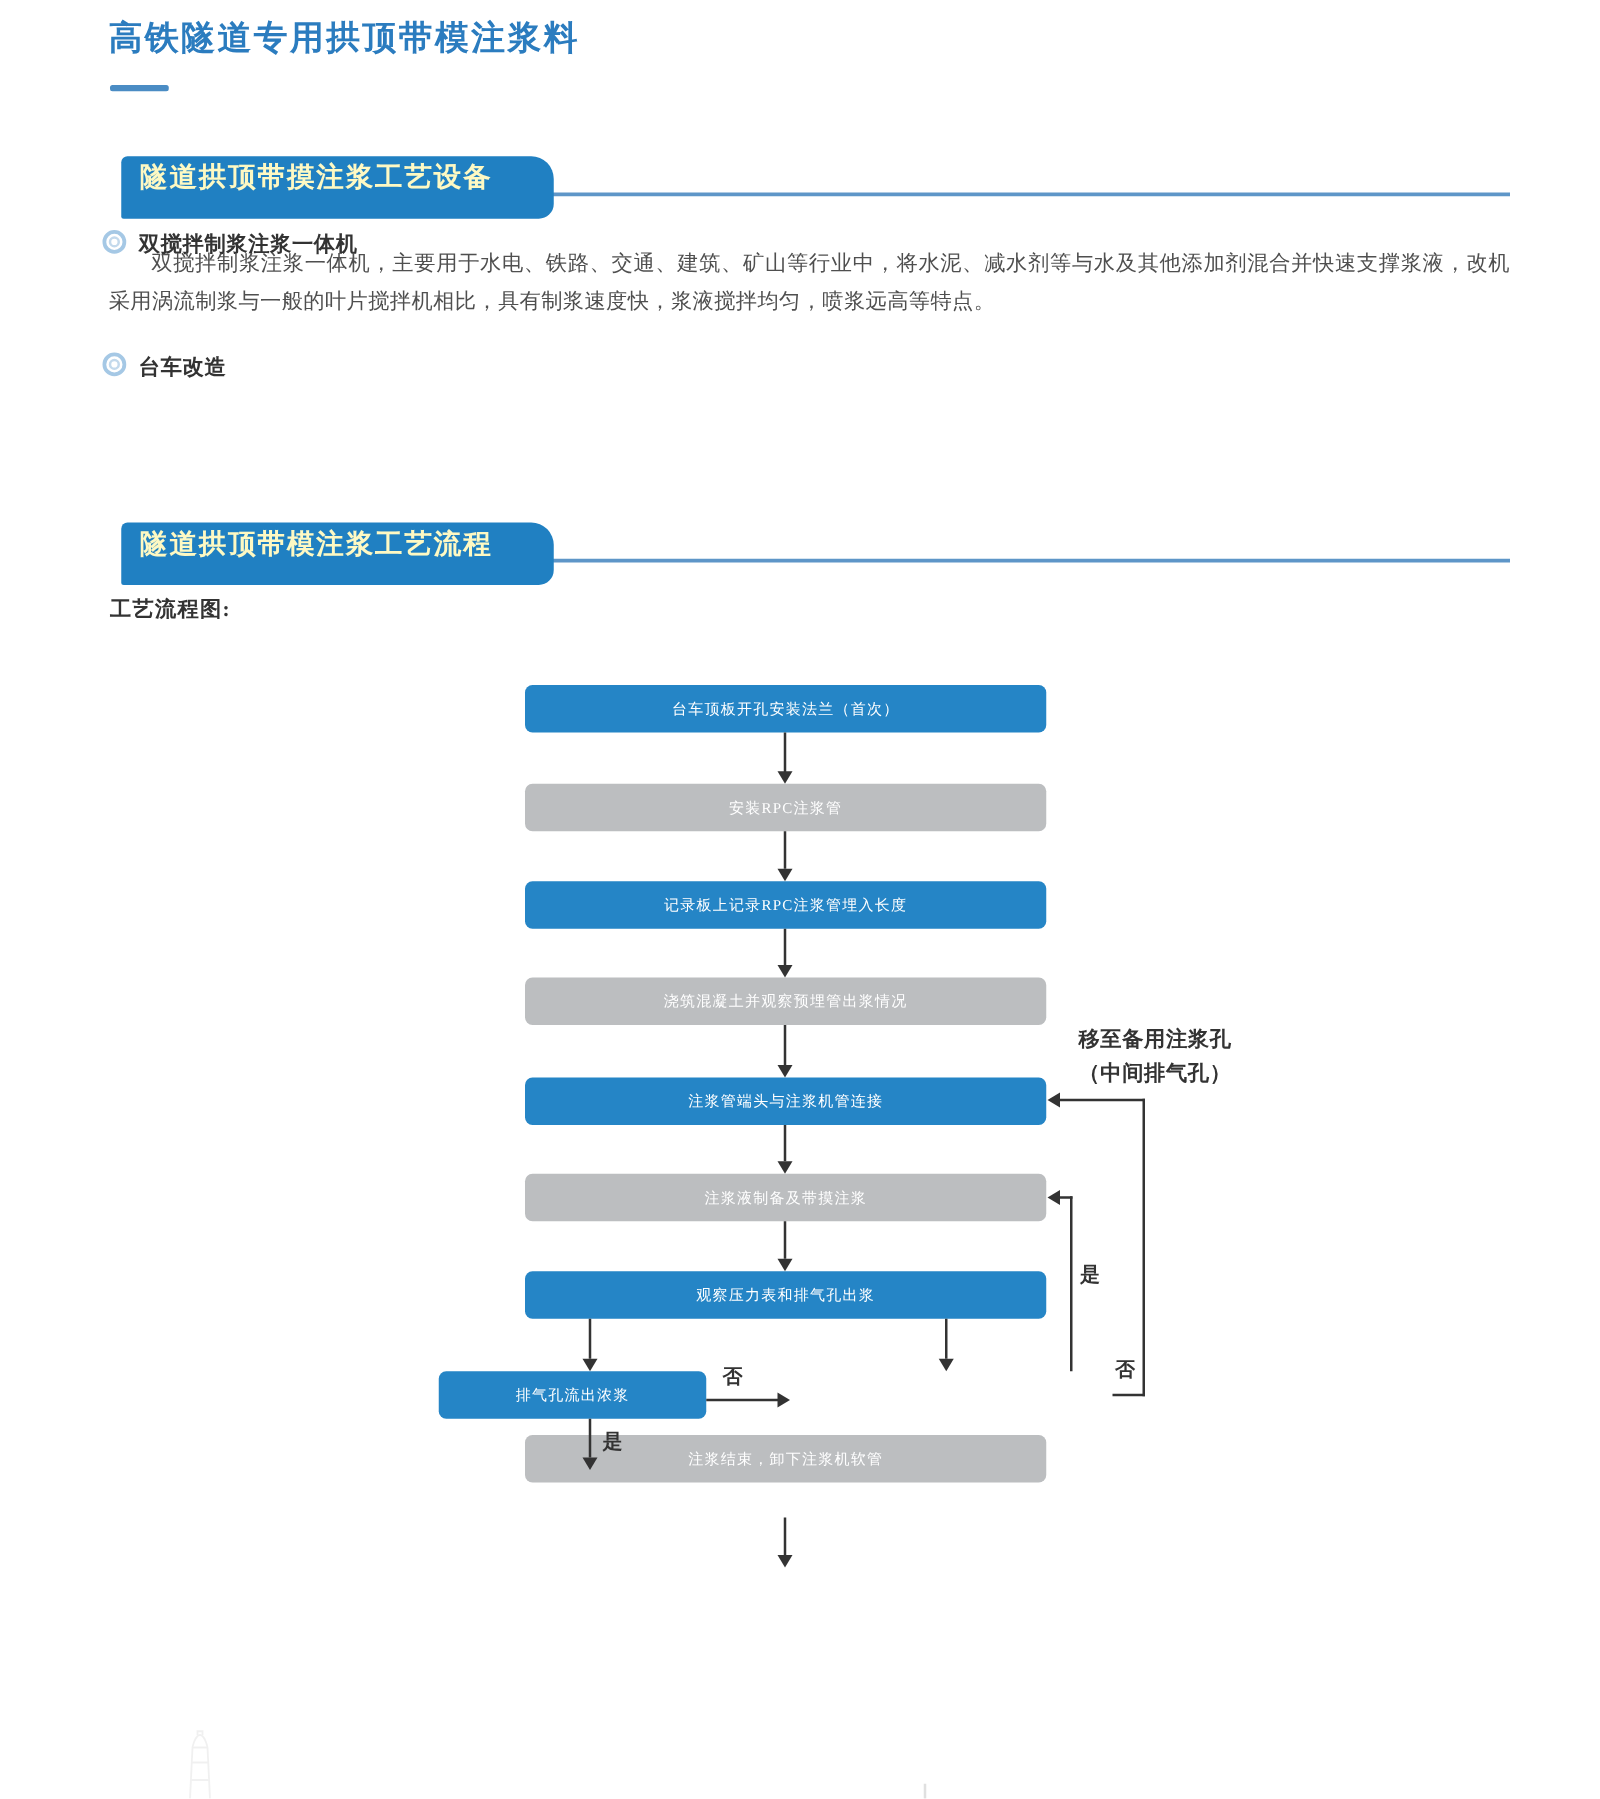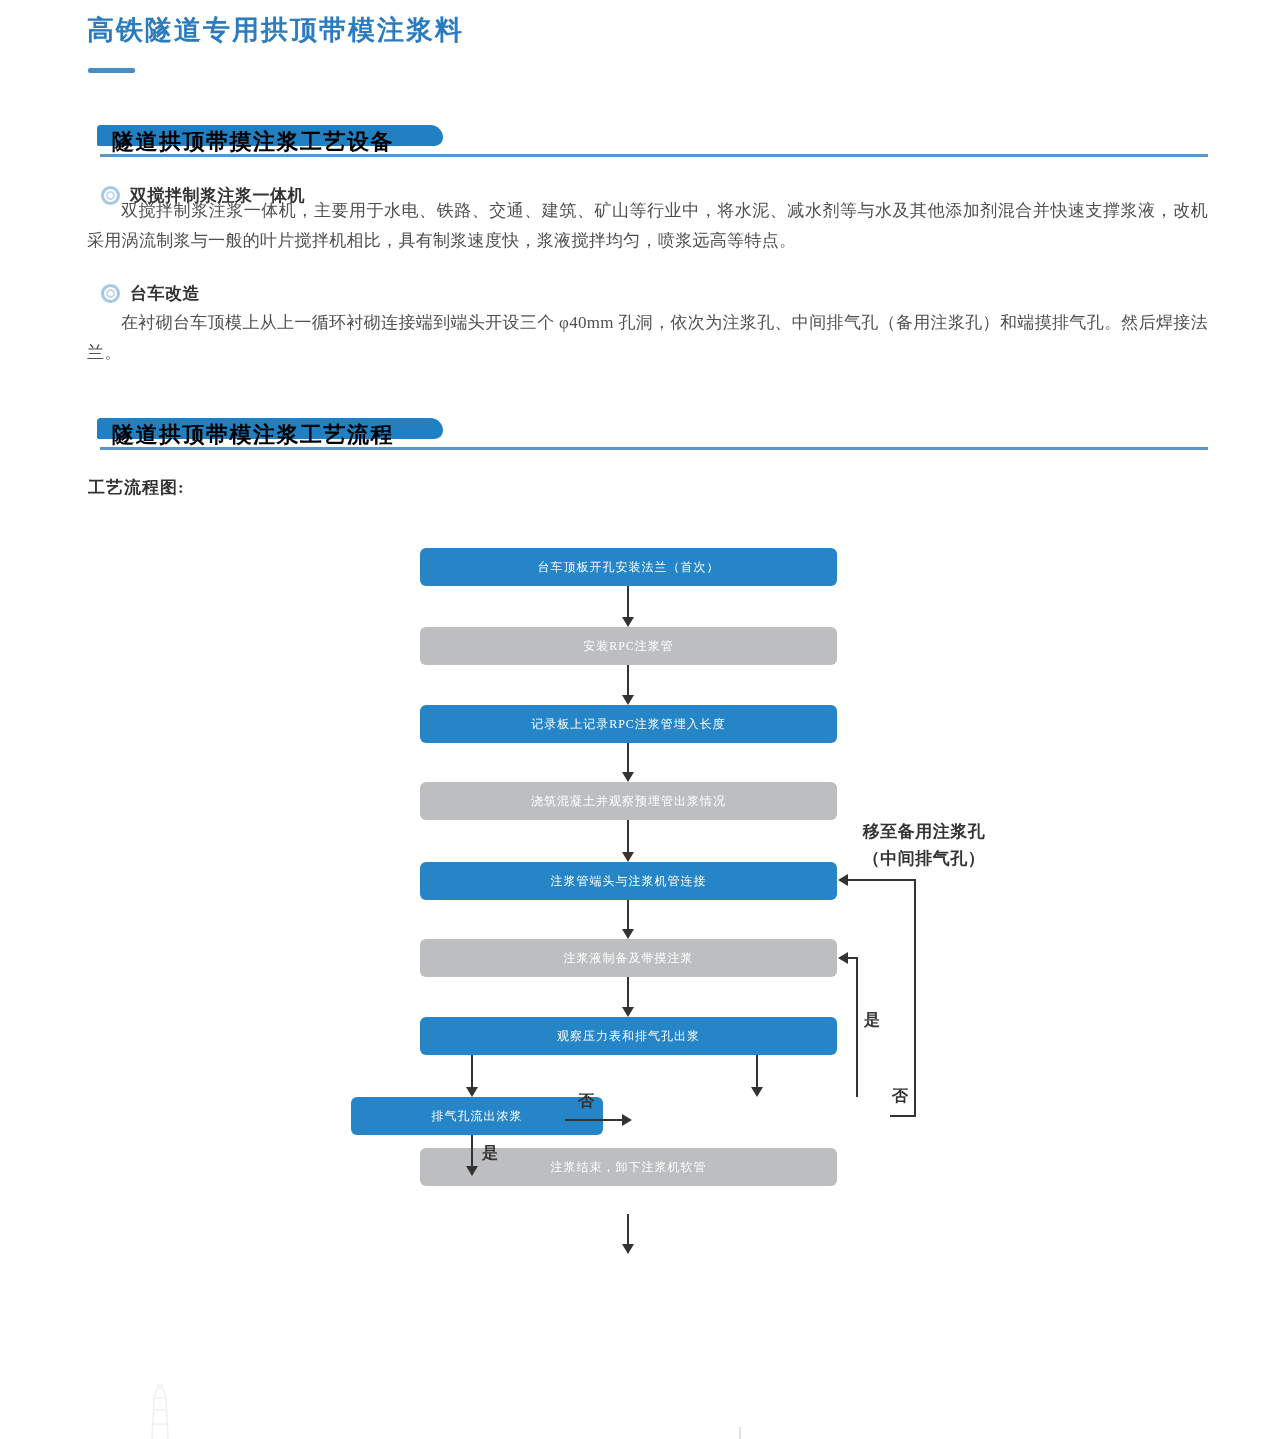--- a/index.html
+++ b/index.html
@@ -11,31 +11,31 @@
   
   .page-title{
     position:absolute;left:75px;top:12px;font-size:27px;font-weight:bold;
     color:#2b7cbf;letter-spacing:2px;
   }
   .title-underline{
     position:absolute;left:76px;top:68px;width:47px;height:5px;background:#4a8cc4;border-radius:2px;
   }
   
   .section-tab{
-    position:absolute;left:85px;width:346px;height:21px;background:#2080c2;
-    border-radius:5px 18px 12px 2px;color:#000000;font-size:22px;font-weight:bold;
+    position:absolute;left:85px;width:346px;height:50px;background:#2080c2;
+    border-radius:5px 18px 12px 2px;color:#fef9c3;font-size:22px;font-weight:bold;
     line-height:33px;padding-left:15px;letter-spacing:1.5px;box-sizing:border-box;z-index:2;
   }
   .tab1{top:125px;} .tab2{top:418px;}
   .section-line{
     position:absolute;left:88px;width:1108px;height:3px;background:#5e96c8;z-index:1;
   }
   .line1{top:154px;} .line2{top:447px;}
   
-  .bullet-row{position:absolute;left:89px;display:flex;align-items:center;}
+  .bullet-row{position:absolute;left:70px;display:flex;}
   .bullet-icon{
     width:13px;height:13px;border:3px solid #a5c8e5;border-radius:50%;
     display:flex;align-items:center;justify-content:center;margin-right:10px;flex:0 0 auto;
   }
   .bullet-icon .inner{width:5px;height:5px;border:2px solid #c3d9ec;border-radius:50%;}
   .bullet-heading{font-size:17px;font-weight:bold;color:#333;letter-spacing:0.5px;}
   .brow1{top:184px;} .brow2{top:282px;}
   .para{
     position:absolute;left:75px;width:1121px;font-size:17px;line-height:30px;
     color:#4f4f4f;text-align:justify;text-indent:2em;letter-spacing:0.3px;
@@ -44,21 +44,21 @@
   .flow-label{position:absolute;left:76px;top:476px;font-size:17px;font-weight:bold;color:#333;letter-spacing:1px;}
   
   .node{
     position:absolute;left:408px;width:417px;height:38px;border-radius:6px;
     color:#fff;font-size:12px;letter-spacing:1px;text-align:center;line-height:38px;
     box-sizing:border-box;
   }
   .blue{background:#2585c6;} .gray{background:#bcbec0;}
   .n1{top:548px;} .n2{top:627px;} .n3{top:705px;} .n4{top:782px;}
   .n5{top:862px;} .n6{top:939px;} .n7{top:1017px;}
-  .n8{left:339px;top:1097px;width:252px;}
+  .n8{left:339px;top:1097px;width:214px;}
   .n9{left:620px;top:1097px;width:258px;}
   .n10{top:1148px;} .n11{top:1254px;}
   .vline{position:absolute;width:2px;background:#333;}
   .hline{position:absolute;height:2px;background:#333;}
   .tri-down{position:absolute;width:0;height:0;border-left:6px solid transparent;border-right:6px solid transparent;border-top:10px solid #333;}
   .tri-left{position:absolute;width:0;height:0;border-top:6px solid transparent;border-bottom:6px solid transparent;border-right:10px solid #333;}
   .tri-right{position:absolute;width:0;height:0;border-top:6px solid transparent;border-bottom:6px solid transparent;border-left:10px solid #333;}
   .edge-label{position:absolute;font-size:16px;font-weight:bold;color:#333;}
   .annot{position:absolute;left:828px;width:168px;text-align:center;font-size:17px;font-weight:bold;color:#333;letter-spacing:0.5px;}
   .annot1{top:820px;} .annot2{top:847px;}
@@ -84,21 +84,20 @@
     <span class="bullet-heading">双搅拌制浆注浆一体机</span>
   </div>
   <div class="para para1">双搅拌制浆注浆一体机，主要用于水电、铁路、交通、建筑、矿山等行业中，将水泥、减水剂等与水及其他添加剂混合并快速支撑浆液，改机采用涡流制浆与一般的叶片搅拌机相比，具有制浆速度快，浆液搅拌均匀，喷浆远高等特点。</div>
 
   <div class="bullet-row brow2">
     <span class="bullet-icon">
         <span class="inner"></span>
       </span>
     <span class="bullet-heading">台车改造</span>
   </div>
-  <div class="para para2">在衬砌台车顶模上从上一循环衬砌连接端到端头开设三个 φ40mm 孔洞，依次为注浆孔、中间排气孔（备用注浆孔）和端摸排气孔。然后焊接法兰。</div>
 
   <div class="section-line line2"></div>
   <div class="section-tab tab2">隧道拱顶带模注浆工艺流程</div>
   <div class="flow-label">工艺流程图:</div>
 
   <div class="node blue n1">台车顶板开孔安装法兰（首次）</div>
   <div class="node gray n2">安装RPC注浆管</div>
   <div class="node blue n3">记录板上记录RPC注浆管埋入长度</div>
   <div class="node gray n4">浇筑混凝土并观察预埋管出浆情况</div>
   <div class="node blue n5">注浆管端头与注浆机管连接</div>

